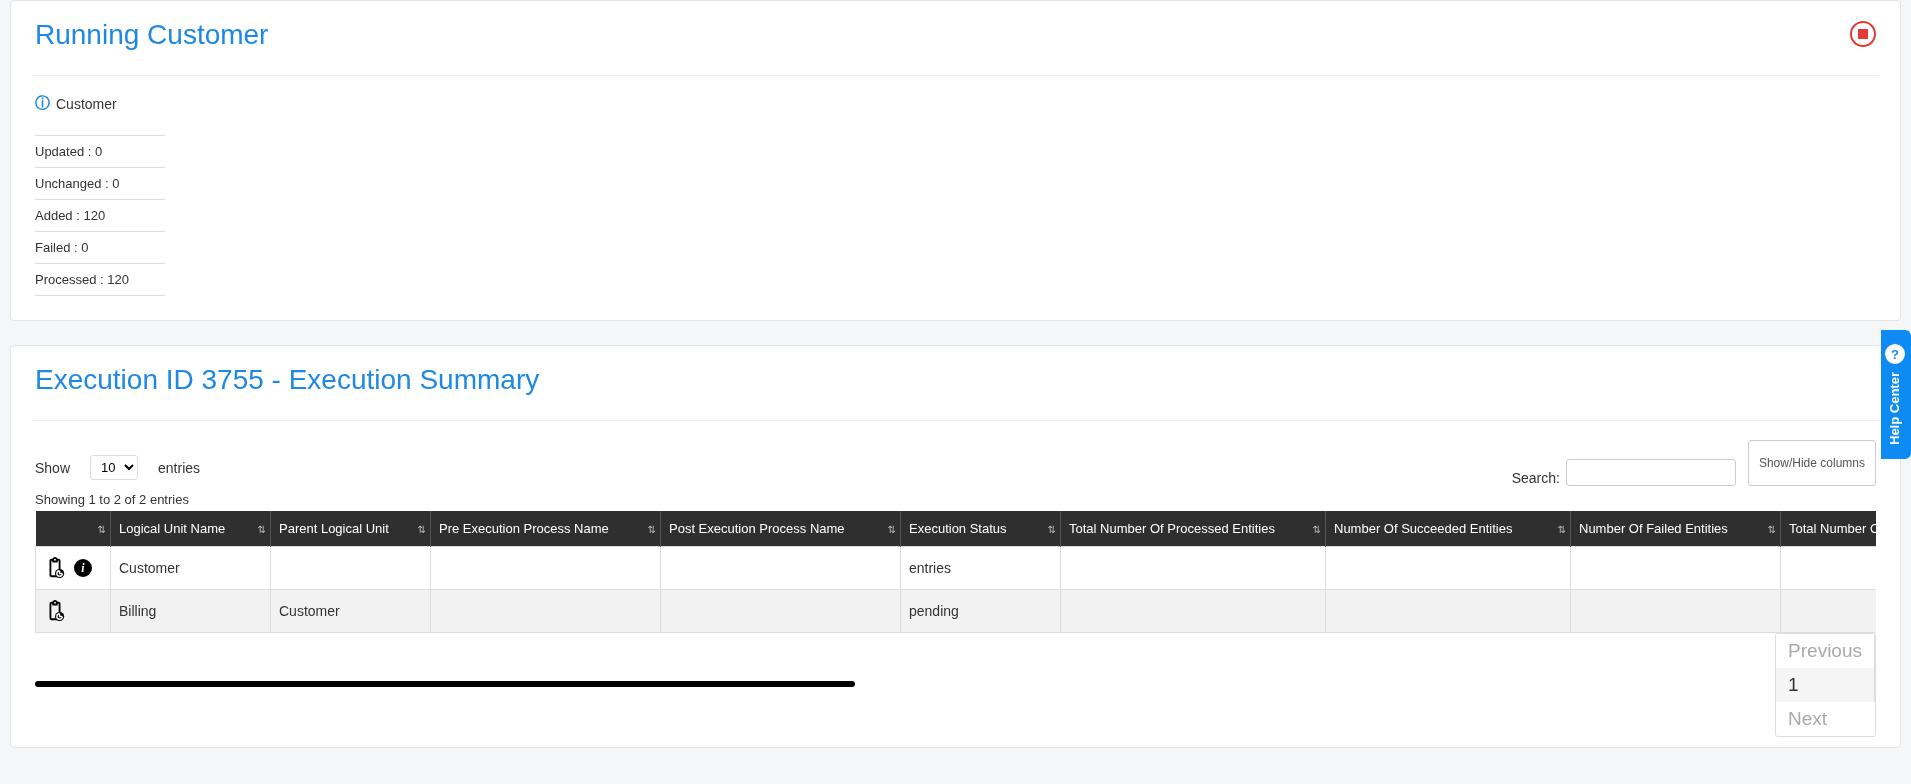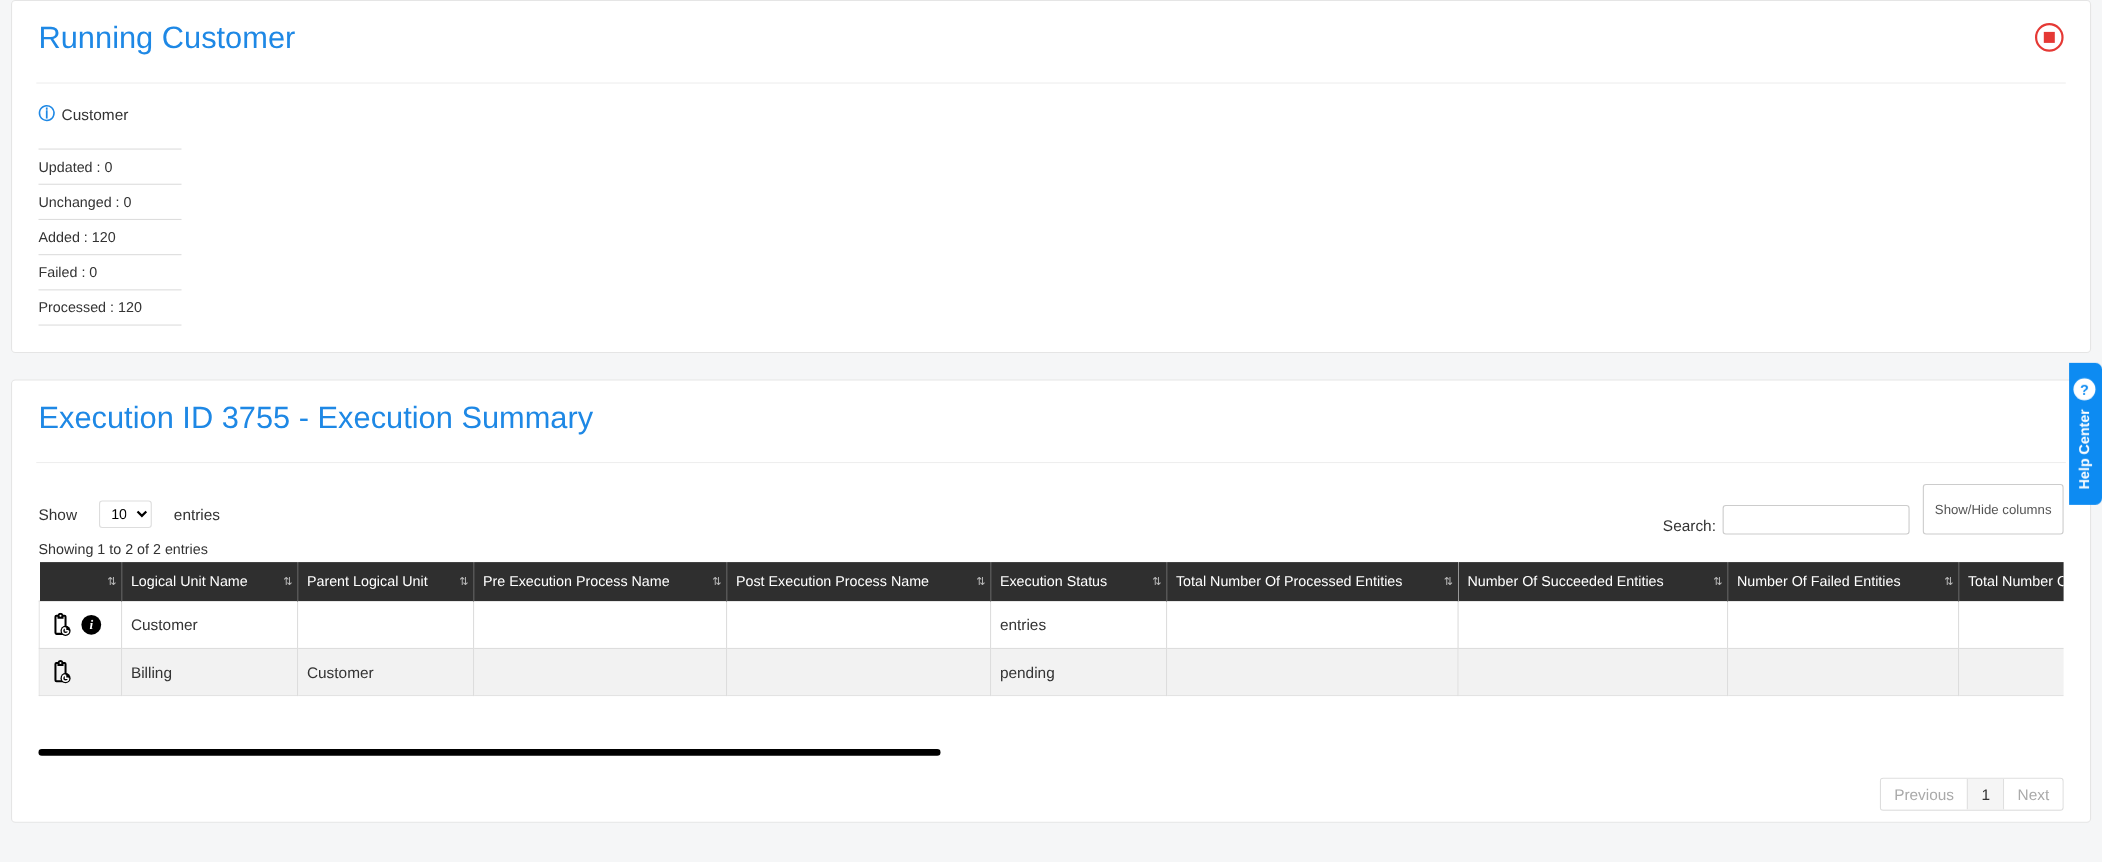--- a/index.html
+++ b/index.html
@@ -247,21 +247,22 @@
   }
 
   .pager {
     position: absolute;
     right: 24px;
     bottom: 10px;
     display: flex;
     border: 1px solid #ddd;
     border-radius: 3px;
     overflow: hidden;
-    font-size: 14px;
+    font-size: 19px;
+    flex-direction: column;
   }
   .pager .pg {
     padding: 6px 12px;
     color: #666;
     cursor: pointer;
     background: #fff;
     border-right: 1px solid #ddd;
   }
   .pager .pg:last-child{ border-right:none; }
   .pager .pg.current {

